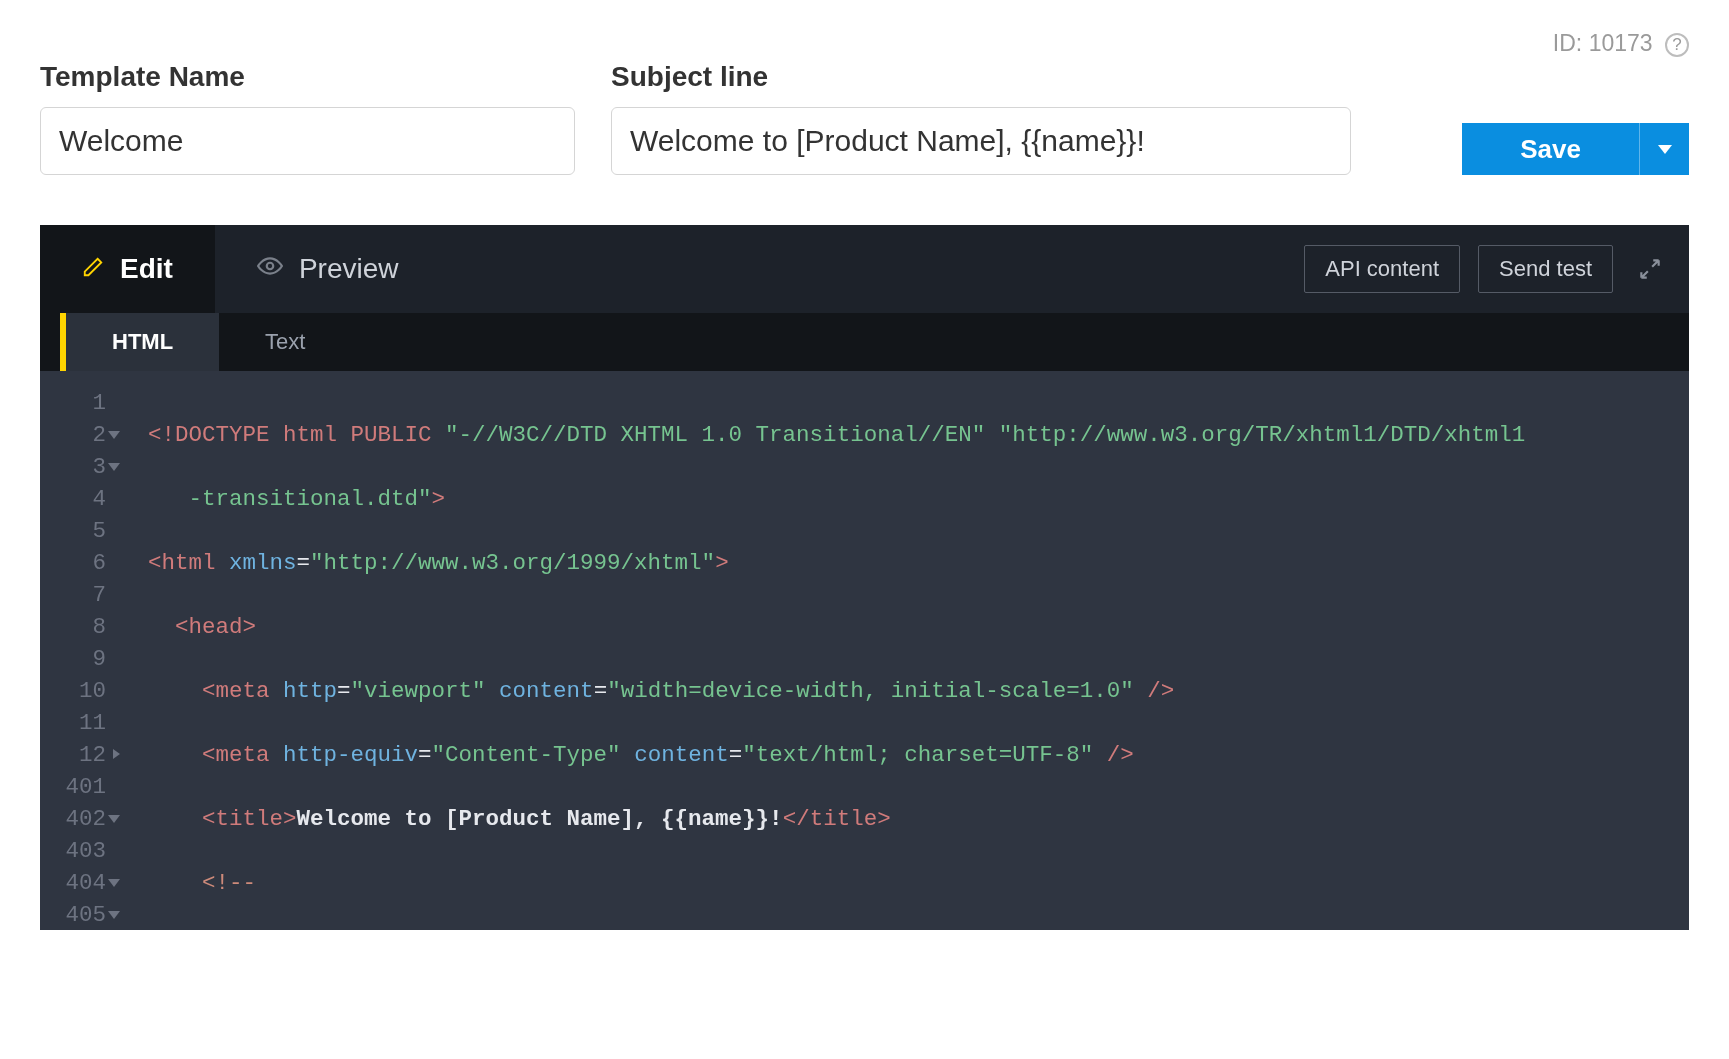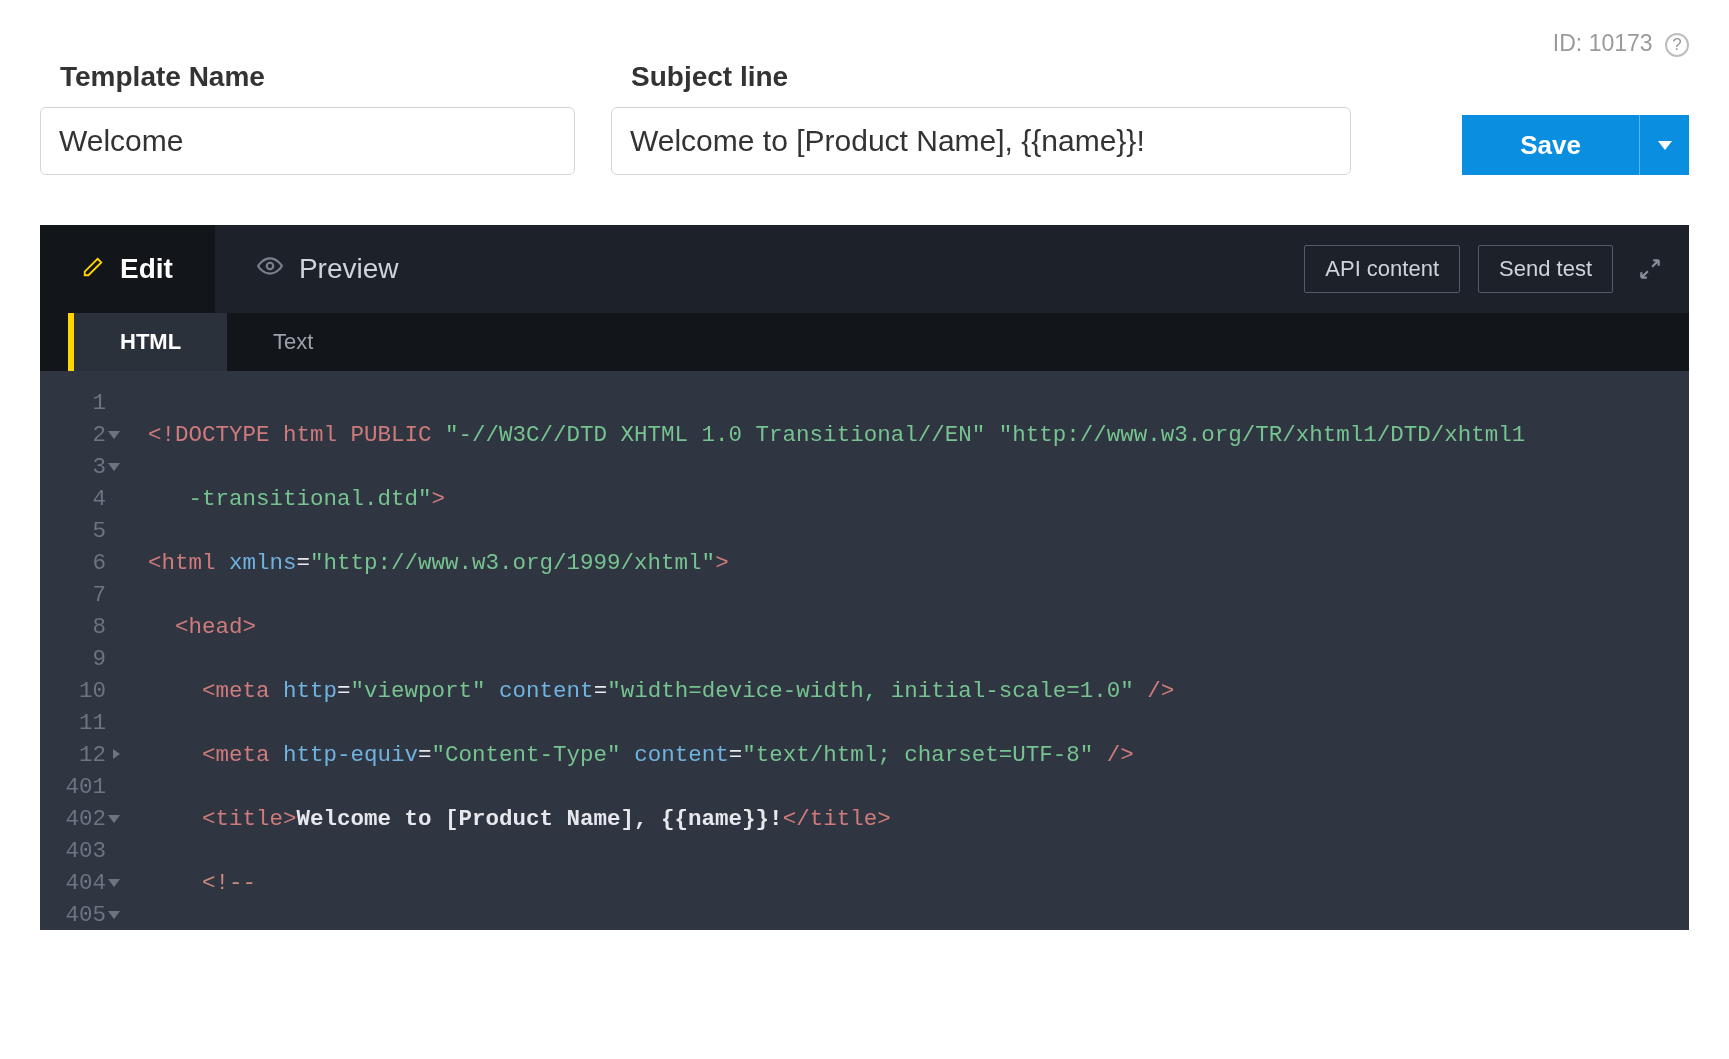--- a/index.html
+++ b/index.html
@@ -37,35 +37,34 @@
       align-items: flex-end;
     }
     .field { display: flex; flex-direction: column; flex: 0 0 auto; }
     .field-name { width: 535px; }
     .field-subject { width: 740px; }
     .label {
       font-size: 28px;
       font-weight: 600;
       color: #333;
       margin-bottom: 14px;
-      margin-left: 20px;
     }
     .text-input {
       height: 68px;
       border: 1px solid #d5d5d5;
       border-radius: 6px;
       padding: 0 18px;
       font-size: 30px;
       color: #333;
       outline: none;
     }
     .save-group {
       display: flex;
       margin-left: auto;
-      height: 60px;
+      height: 52px;
     }
     .save-btn {
       background: #0a8ee0;
       color: #fff;
       border: none;
       font-size: 26px;
       font-weight: 700;
       padding: 0 58px;
       cursor: pointer;
     }
@@ -132,21 +131,21 @@
       color: #8a909b;
       margin-left: 24px;
       cursor: pointer;
       display: inline-flex;
     }
     .subtabs {
       background: #121519;
       height: 58px;
       display: flex;
       align-items: stretch;
-      padding-left: 28px;
+      padding-left: 20px;
     }
     .yellow-indicator {
       width: 6px;
       background: #ffd400;
     }
     .subtab {
       display: flex;
       align-items: center;
       padding: 0 46px;
       font-size: 22px;

